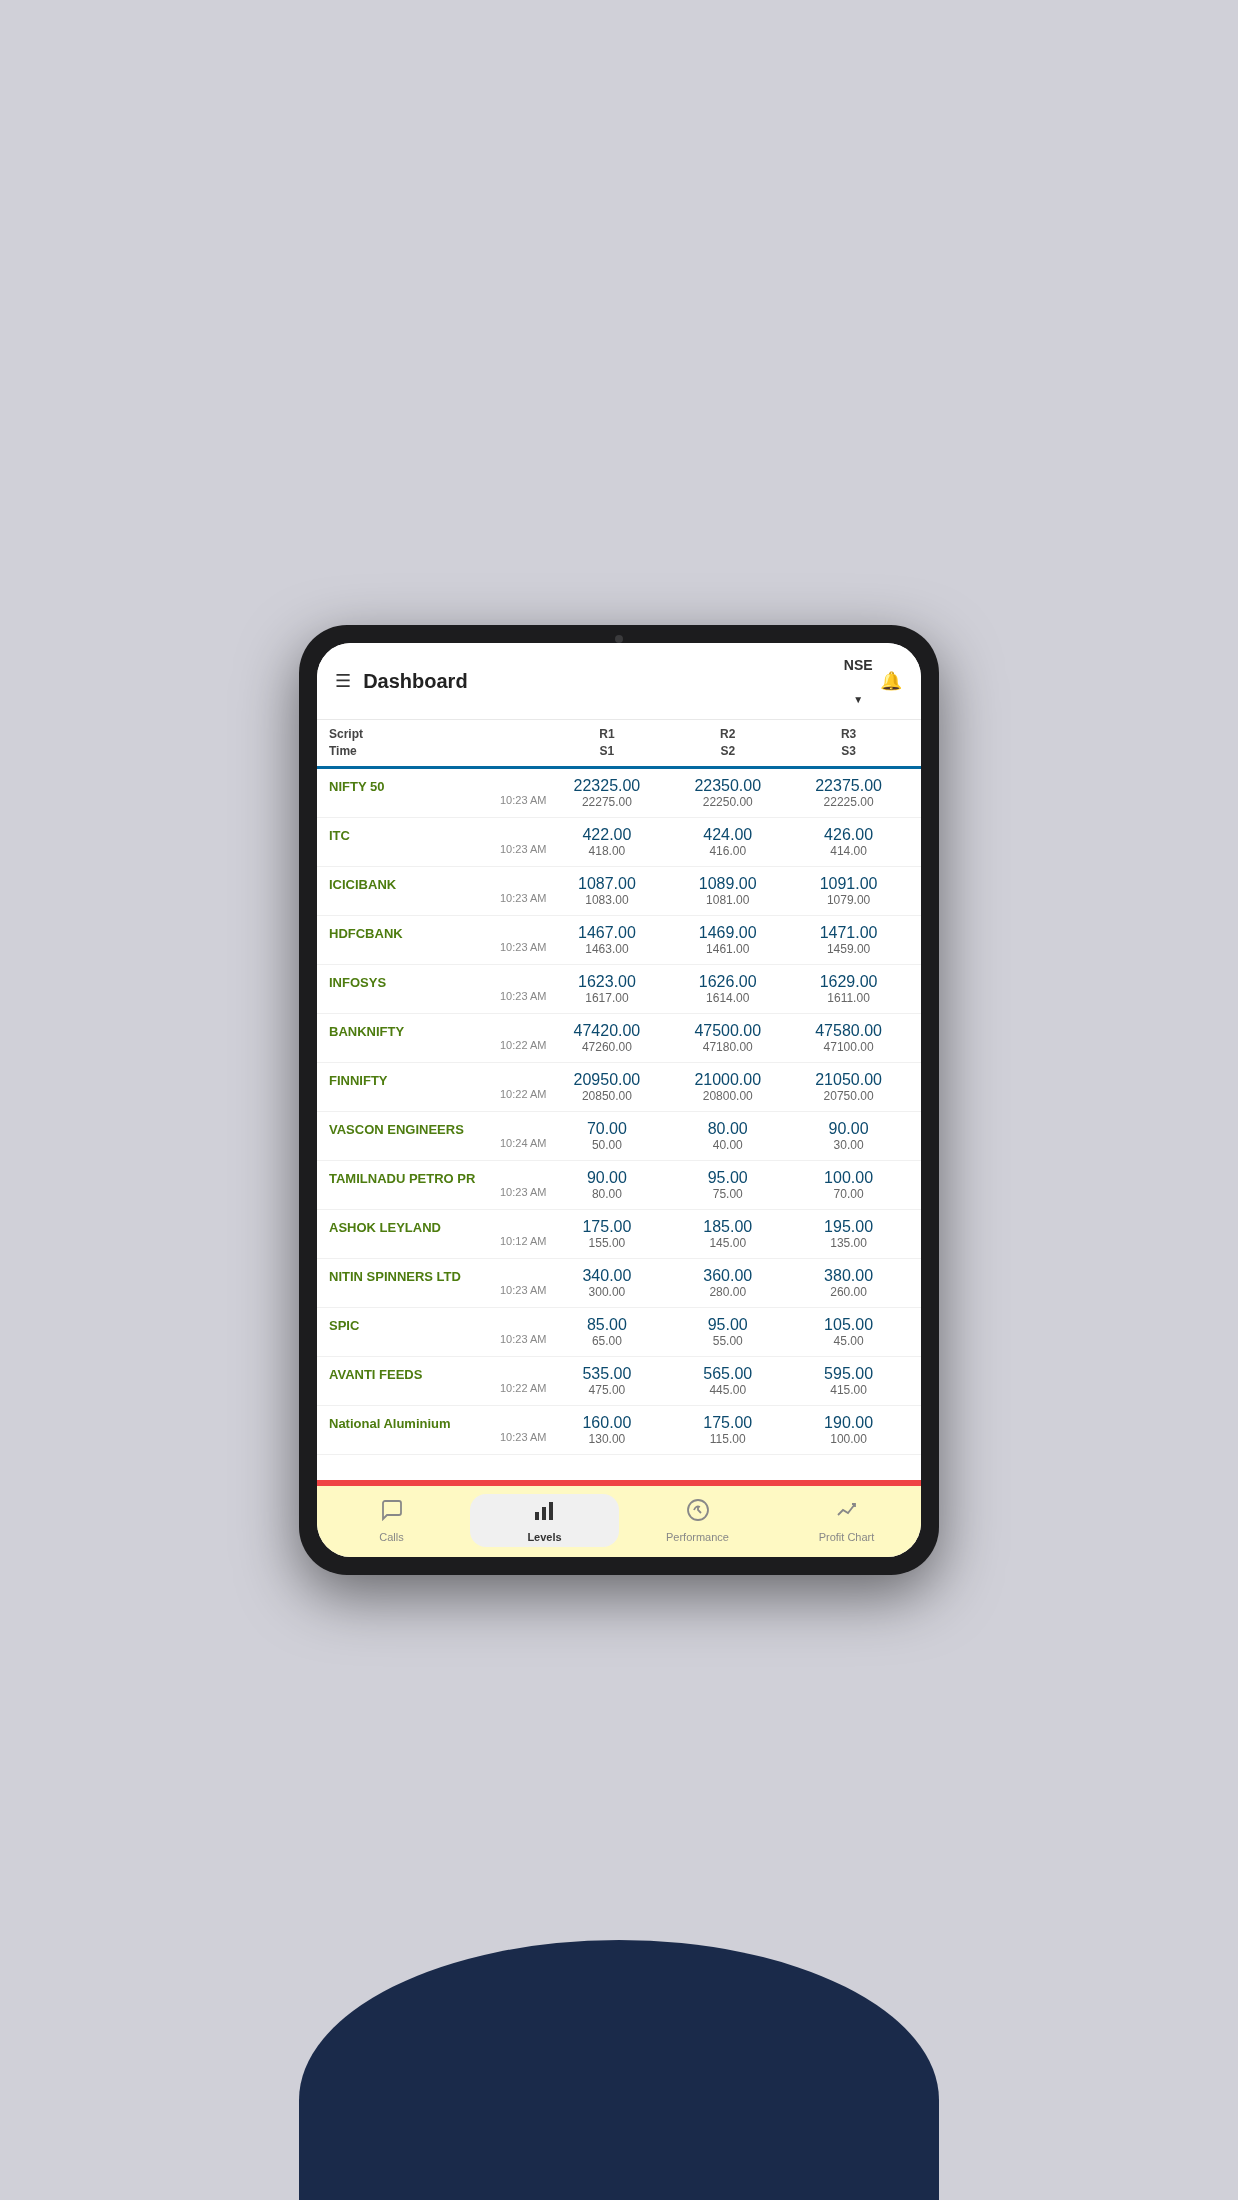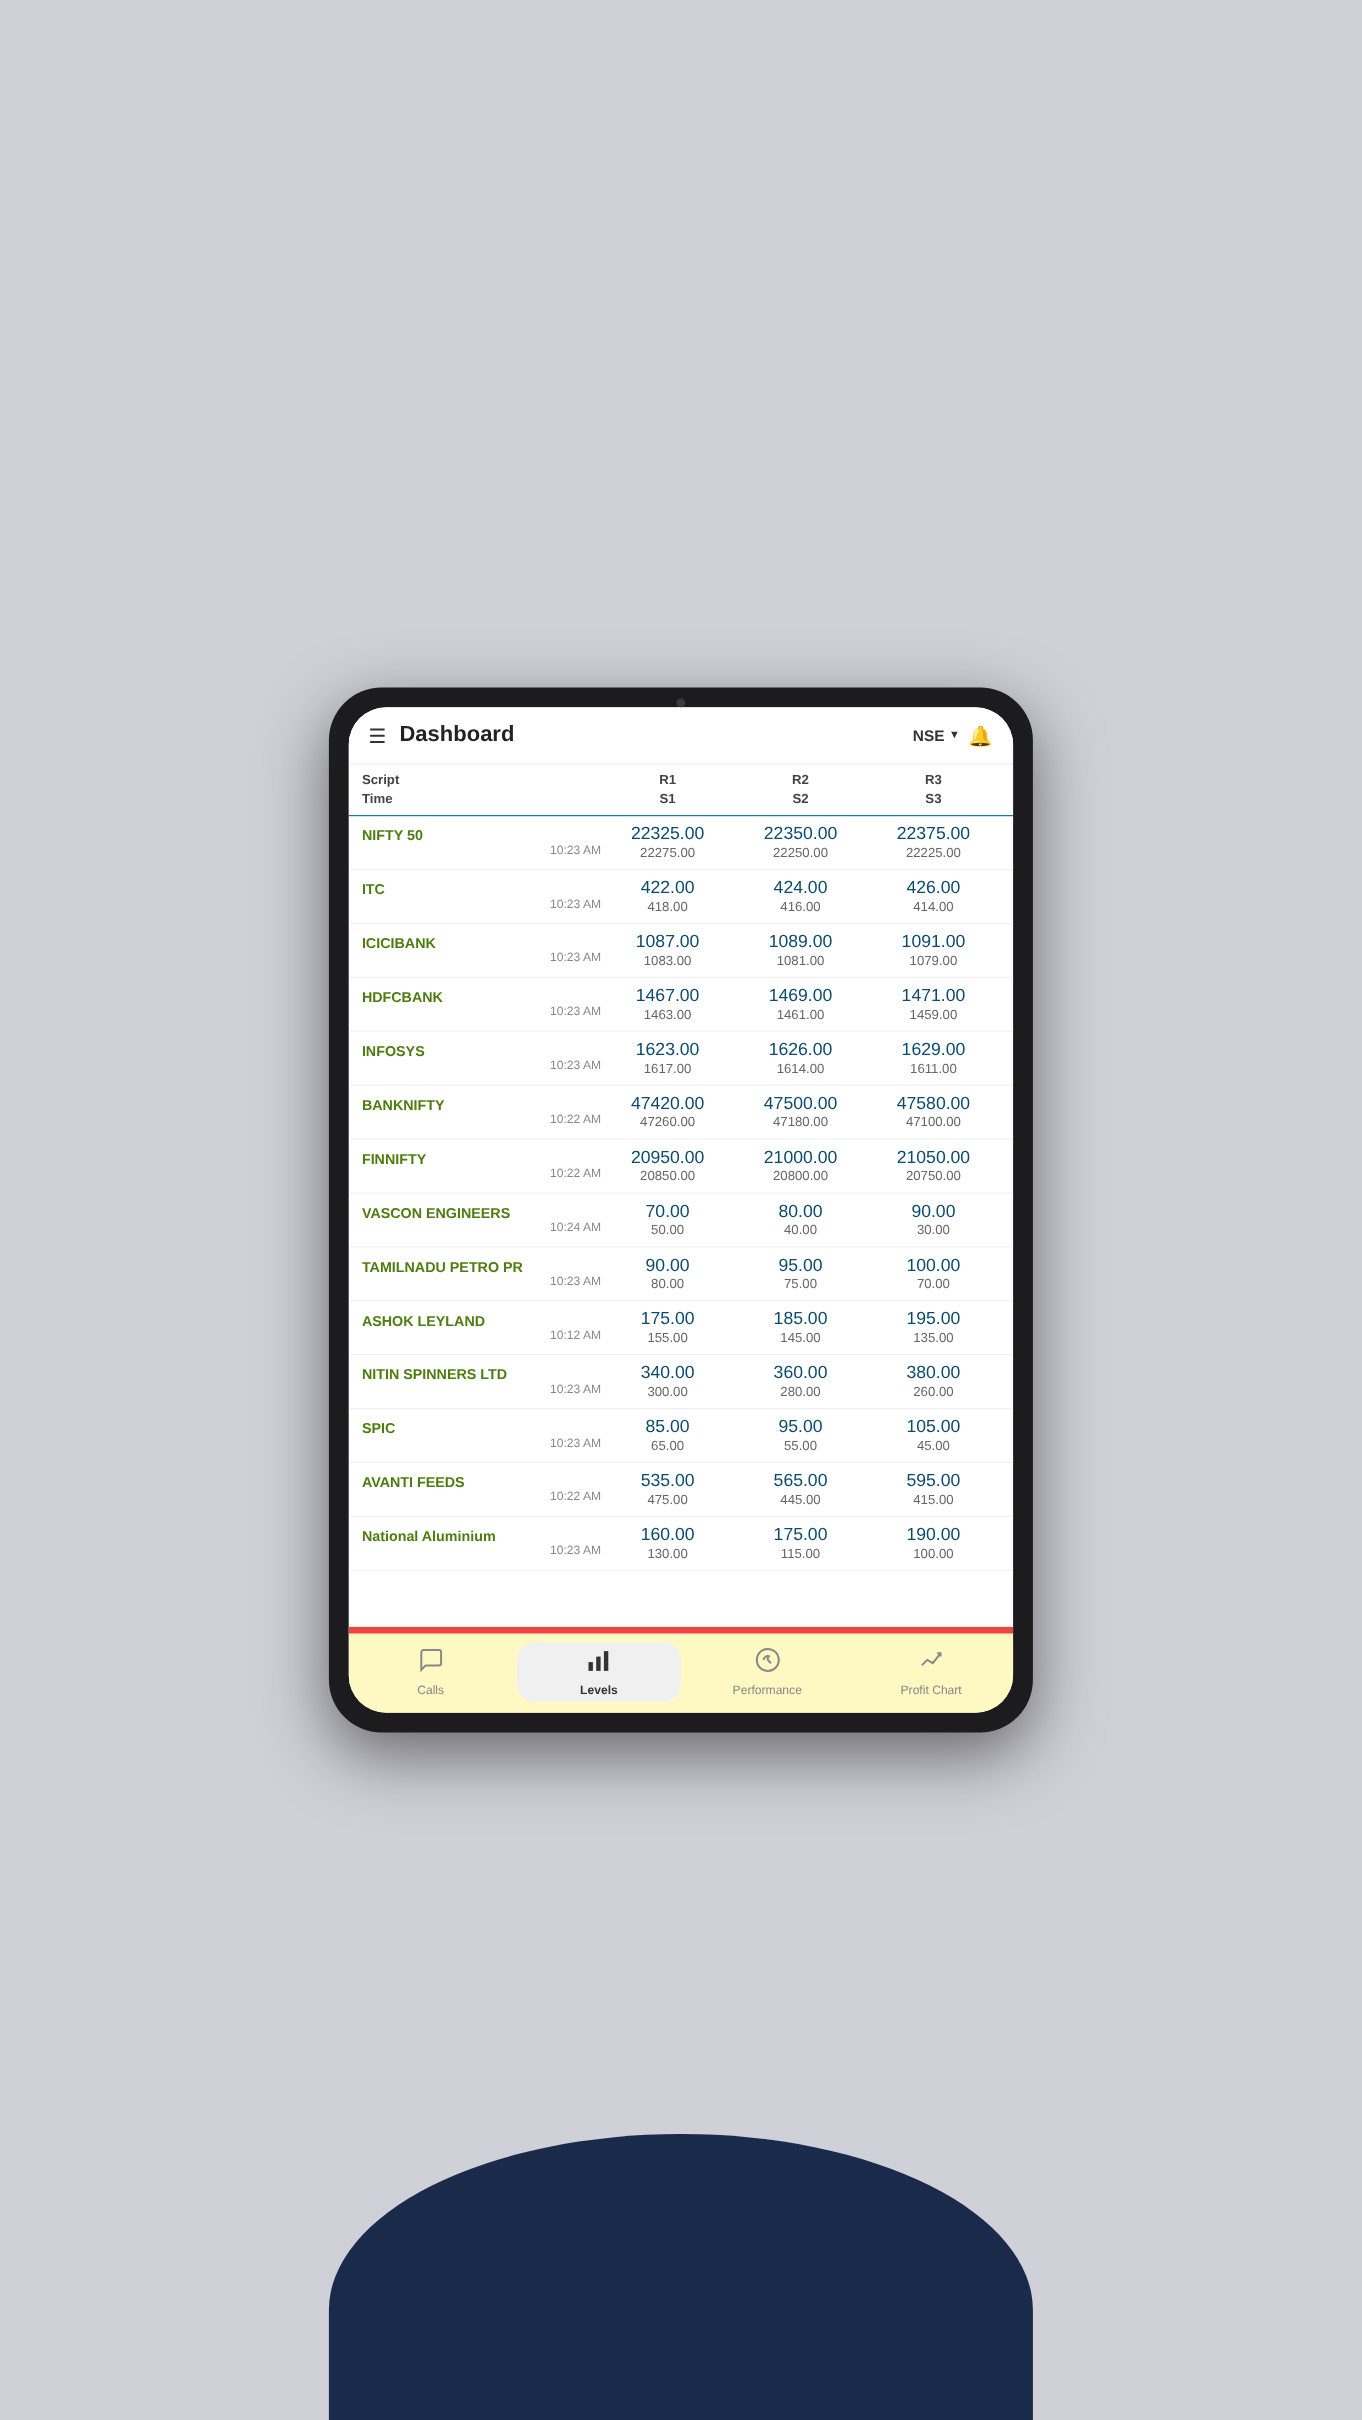--- a/index.html
+++ b/index.html
@@ -98,25 +98,26 @@
 
     .header-right {
       display: flex;
       align-items: center;
       gap: 8px;
     }
 
     .exchange-selector {
       display: flex;
       align-items: center;
-      gap: 4px;
+      gap: 21px;
       font-size: 14px;
       font-weight: 600;
       color: #333;
       cursor: pointer;
+      flex-direction: column;
     }
 
     .exchange-dropdown-icon {
       font-size: 10px;
       color: #333;
     }
 
     .bell-icon {
       font-size: 18px;
       color: #333;
@@ -129,21 +130,21 @@
       overflow-y: auto;
       overflow-x: hidden;
     }
 
     
     .col-headers {
       display: grid;
       grid-template-columns: 1.8fr 1fr 1fr 1fr;
       padding: 6px 12px;
       background: #fff;
-      border-bottom: 1px solid #0369a1;
+      border-bottom: 3px solid #0369a1;
       flex-shrink: 0;
     }
 
     .col-header-cell {
       text-align: center;
       font-size: 12px;
       font-weight: 600;
       color: #444;
       line-height: 1.4;
     }

